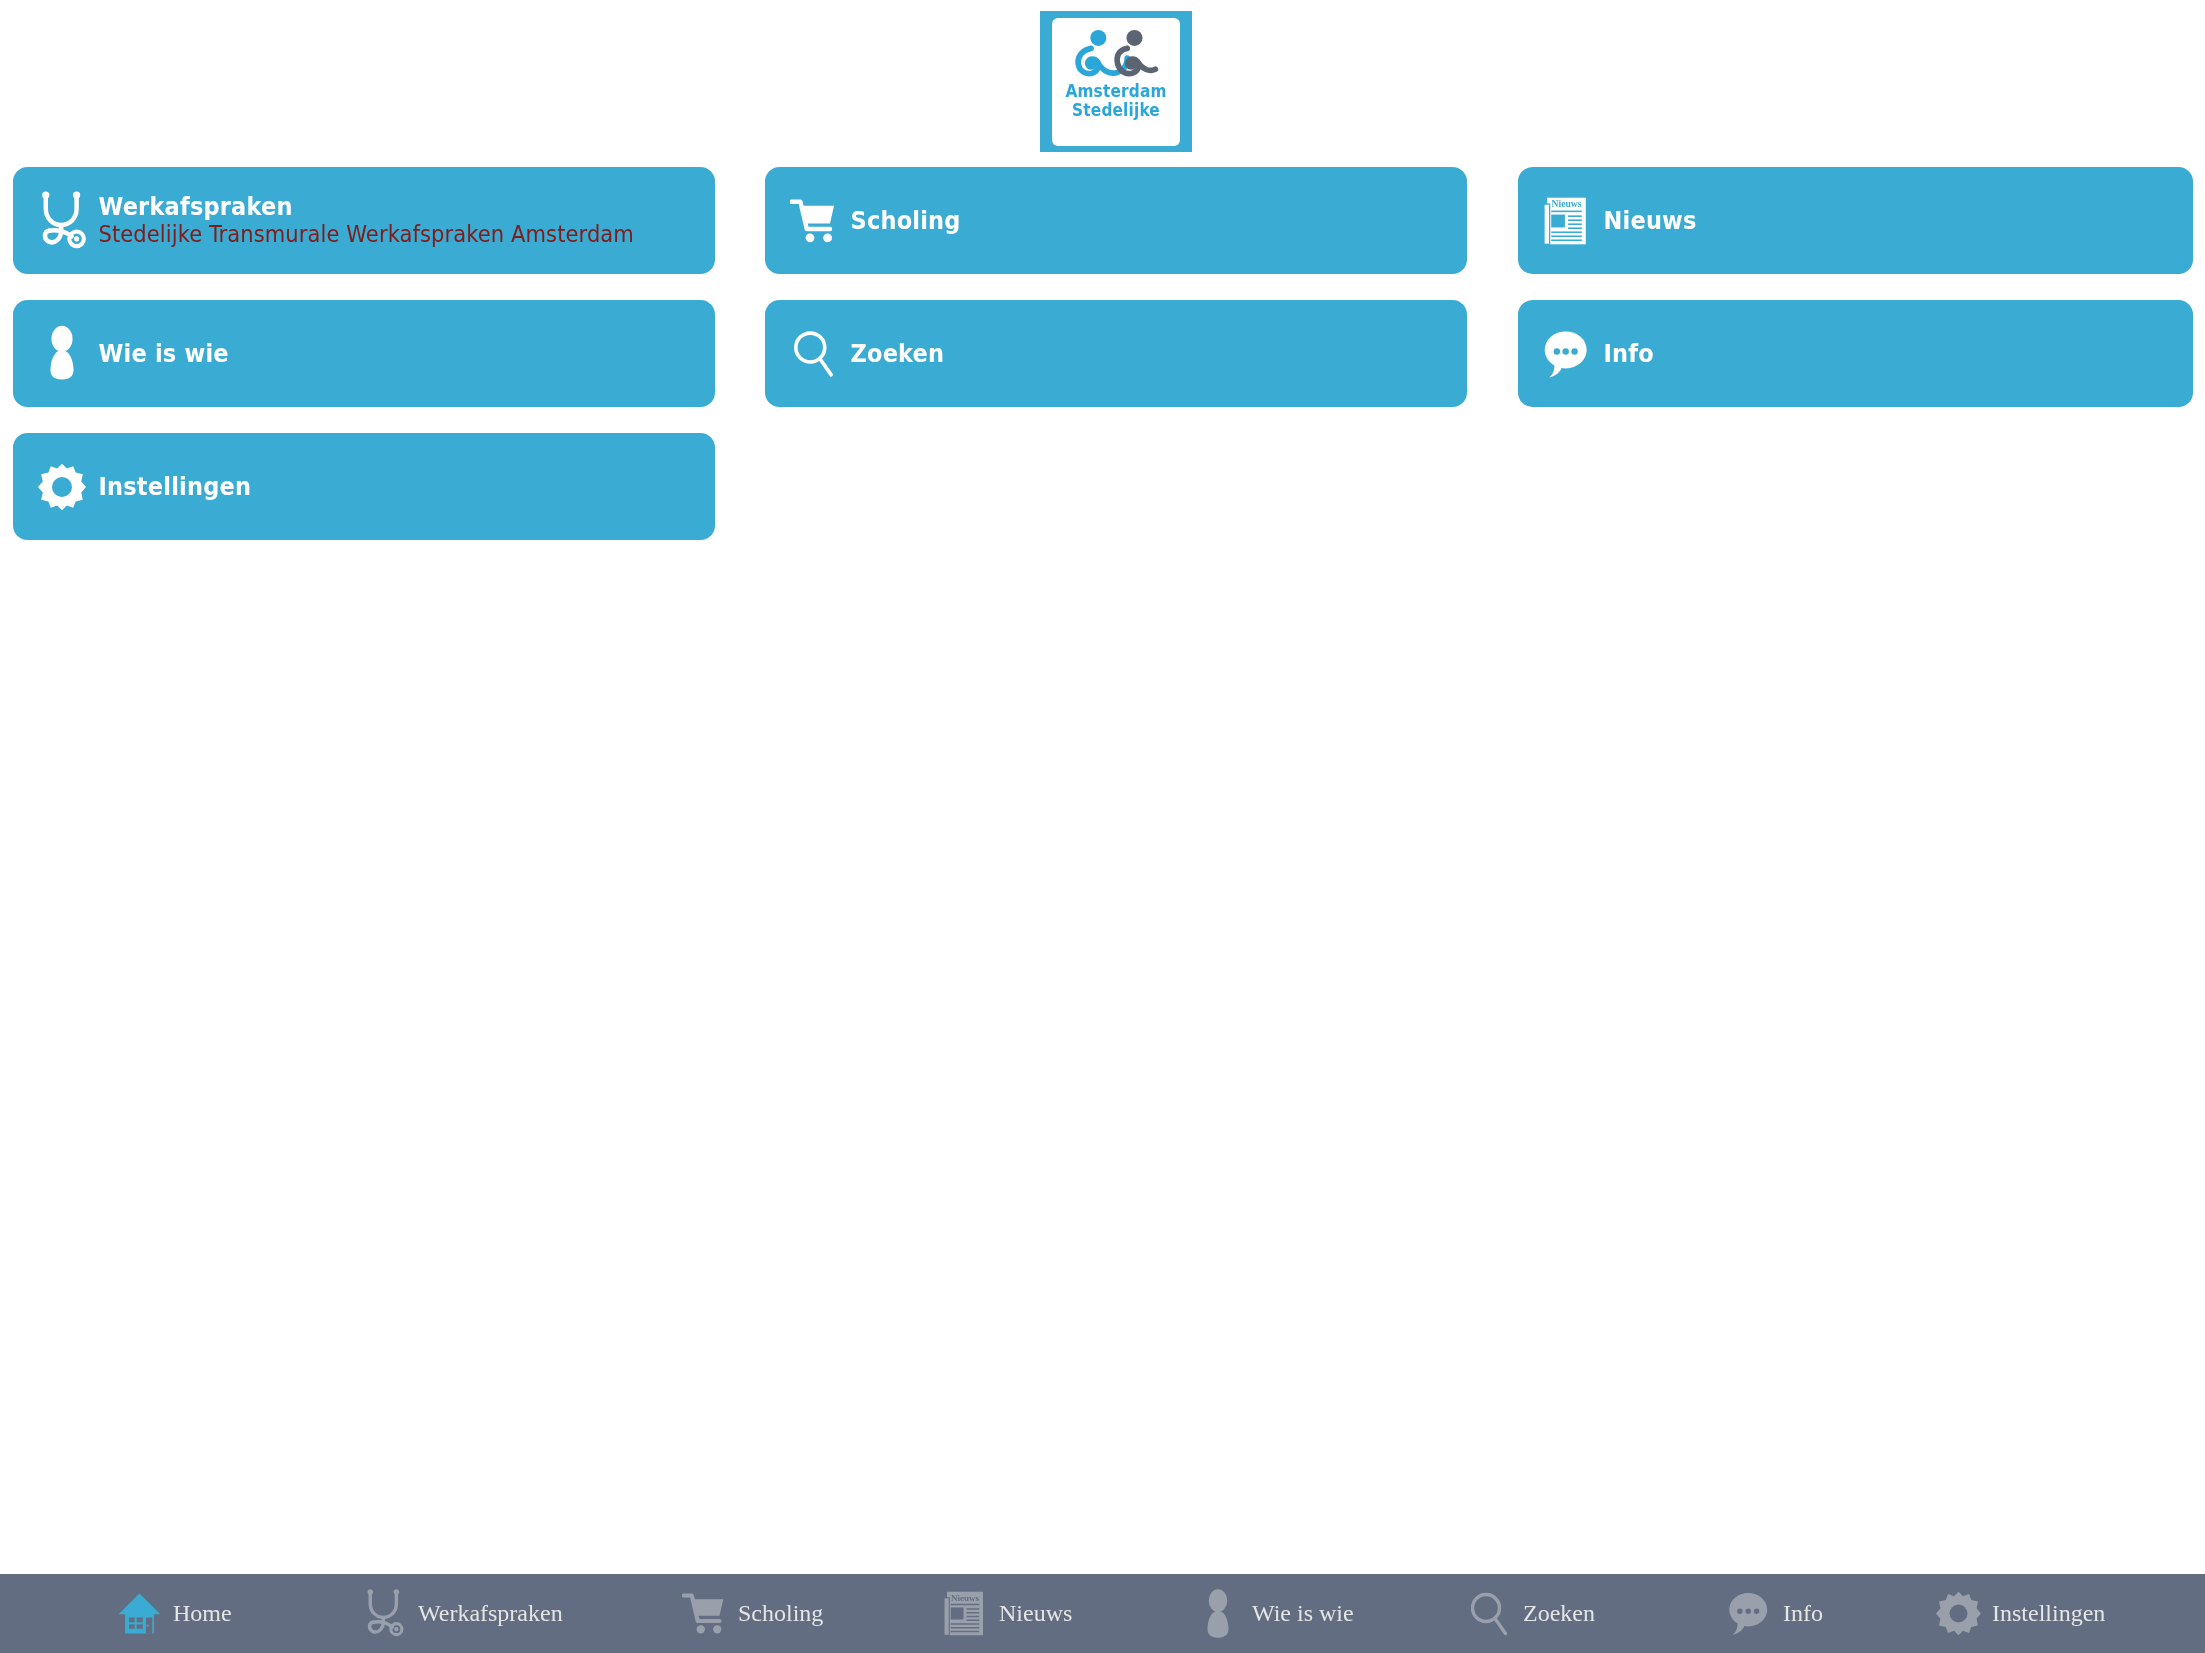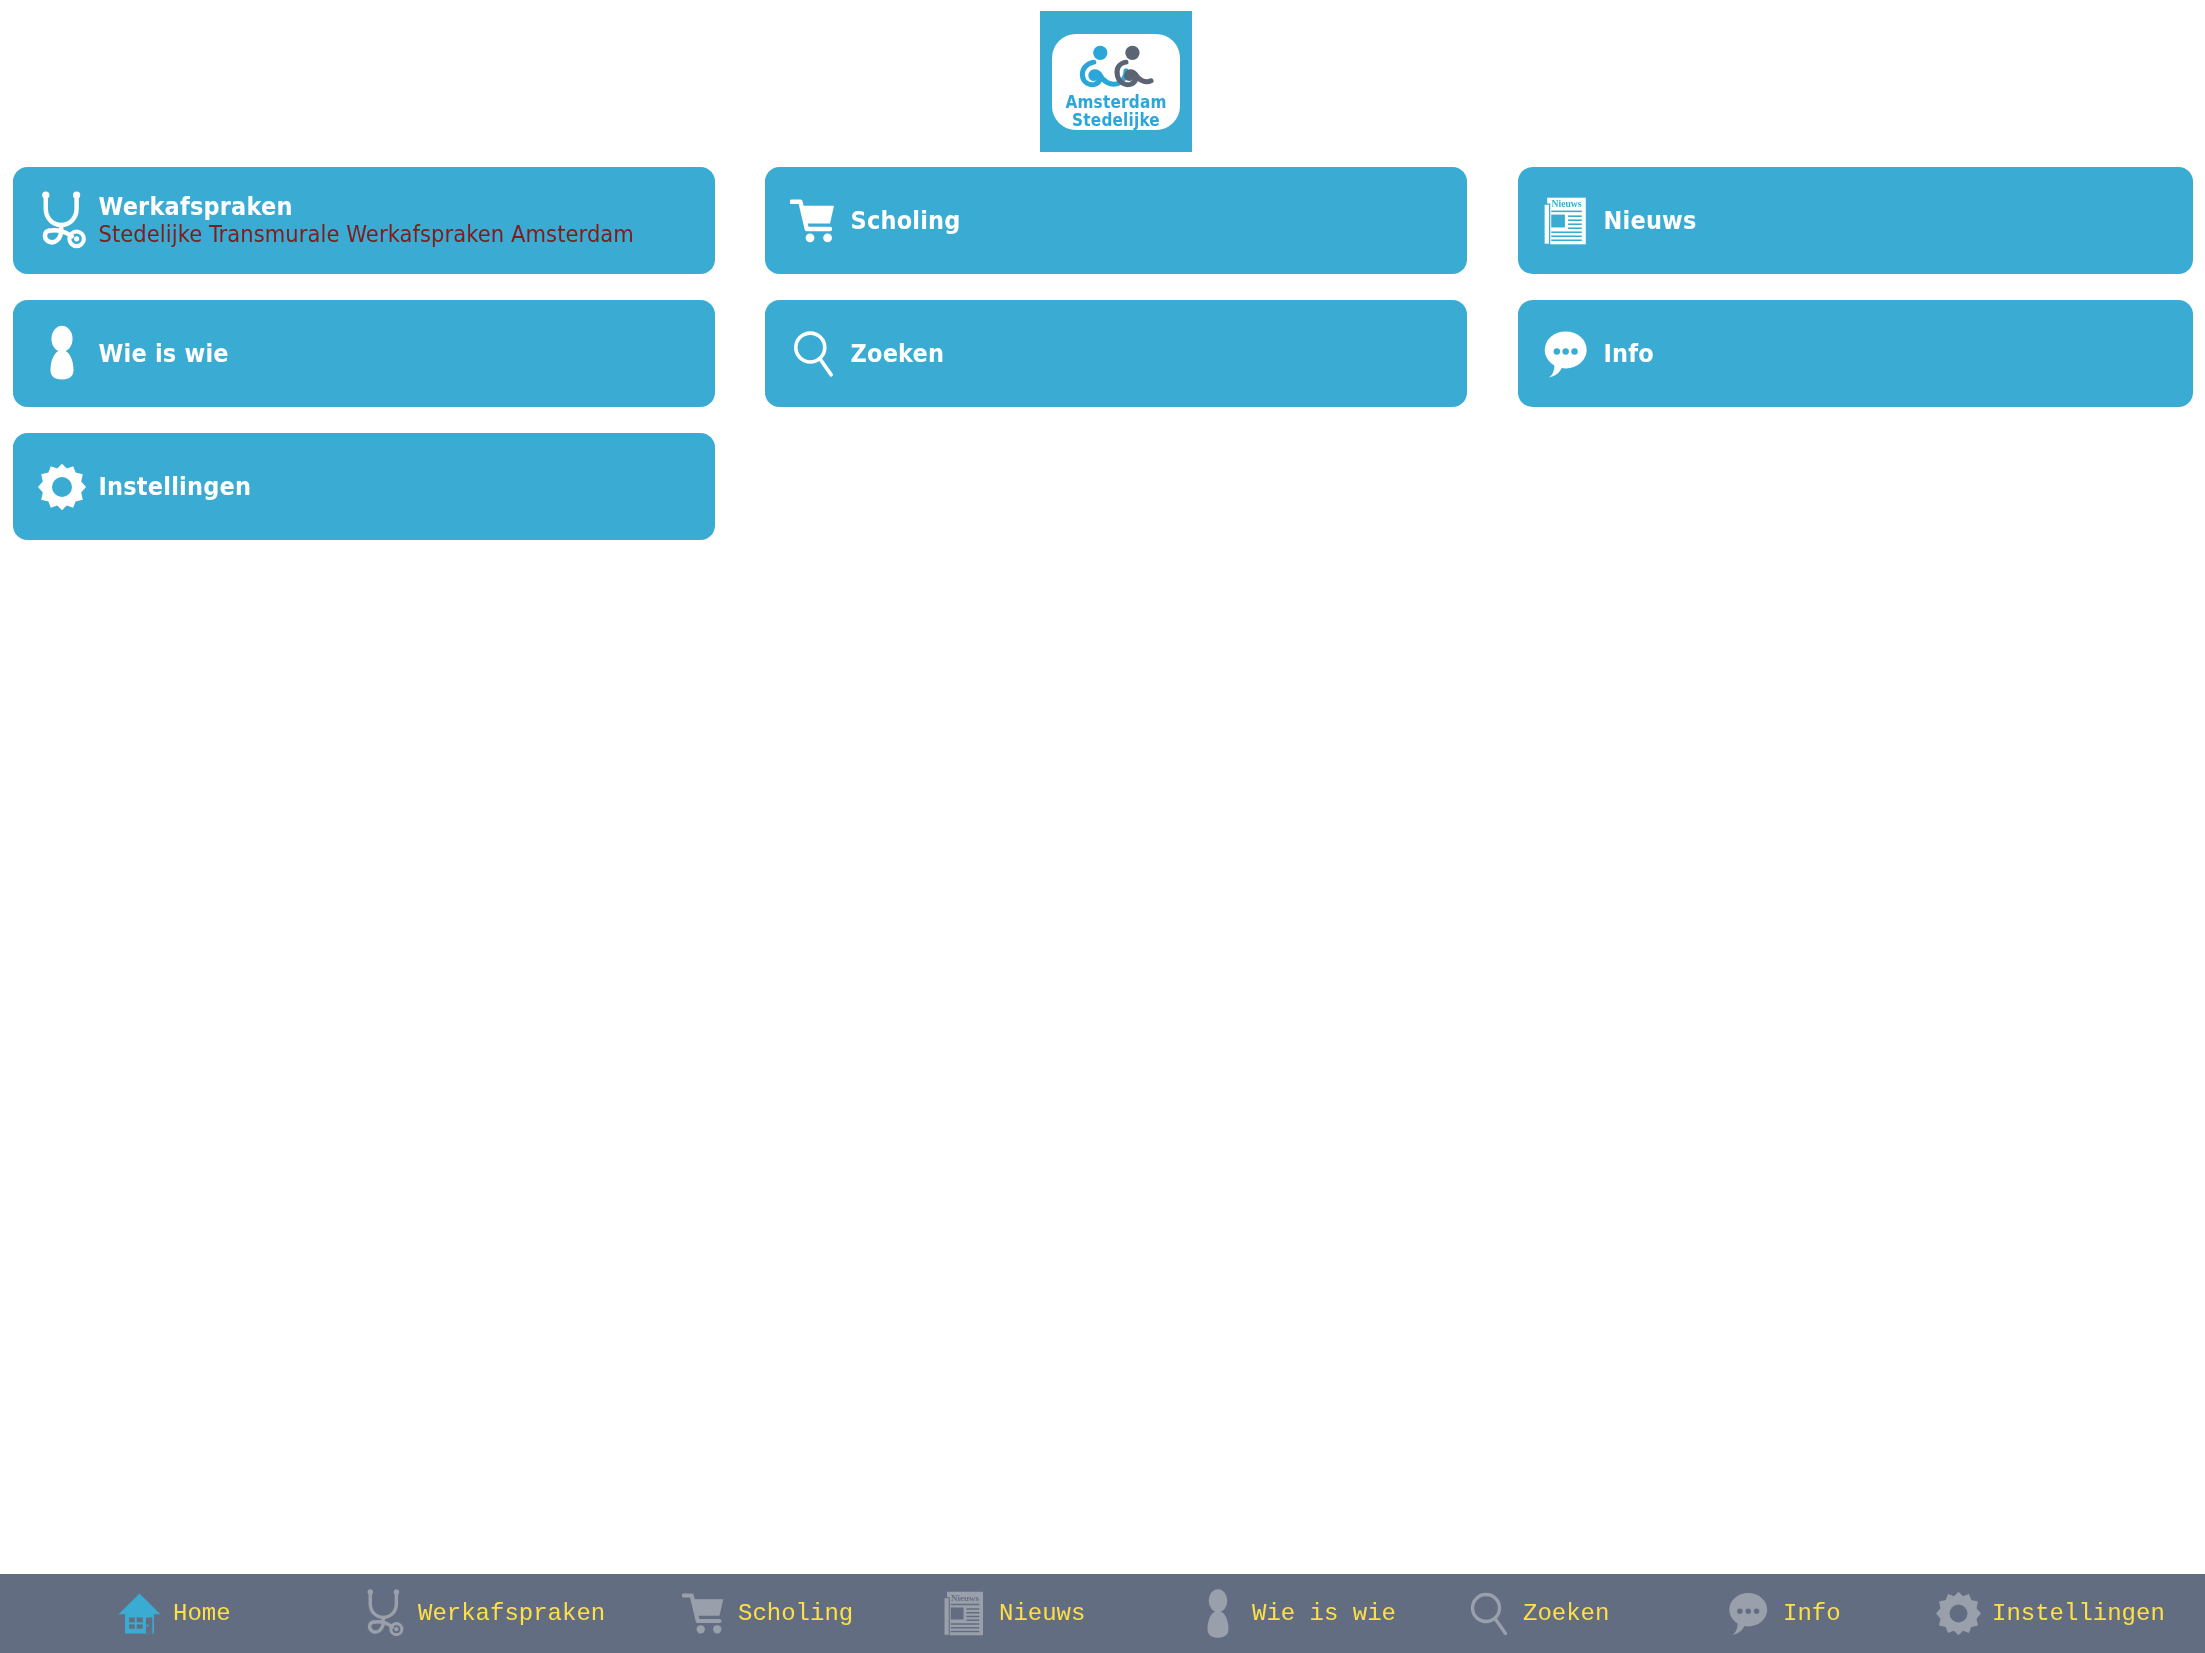--- a/index.html
+++ b/index.html
@@ -32,23 +32,23 @@
     top: 11.3px;
     width: 152px;
     height: 141px;
     background: #3aabd2;
     display: flex;
     align-items: center;
     justify-content: center;
   }
   .logo-inner {
     width: 128px;
-    height: 96px;
+    height: 128px;
     background: #ffffff;
-    border-radius: 24px;
+    border-radius: 6px;
     display: flex;
     flex-direction: column;
     align-items: center;
     justify-content: flex-start;
     padding-top: 11.3px;
   }
   .logo-mark { width: 90px; height: 50px; display: block; }
   .logo-text {
     margin-top: 3.2px;
     text-align: center;
@@ -149,22 +149,22 @@
     width: 52px;
     min-width: 52px;
     height: 58px;
     display: flex;
     align-items: center;
     justify-content: center;
     margin-right: 8px;
   }
   .nav-icon svg { display: block; }
   .nav-label {
-    color: #fde047;
-    font-family: Liberation Mono, monospace;
+    color: #e5e5e5;
+    font-family: Liberation Serif, serif;
     font-weight: 400;
     font-size: 24px;
     line-height: 27.4px;
     white-space: nowrap;
   }
 
   
   .navbar .nav-item { position: absolute; top: 0; }
   .nav-home        { left: 113px; }
   .nav-werk        { left: 358px; }

